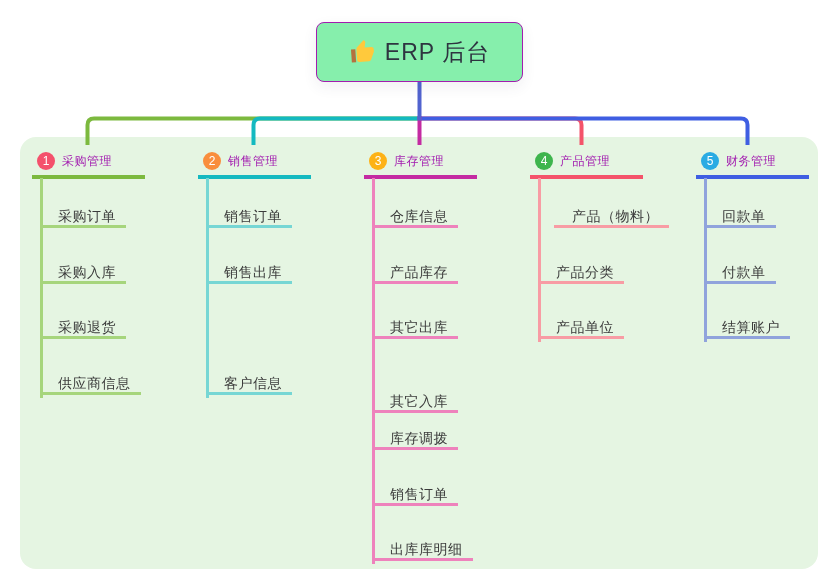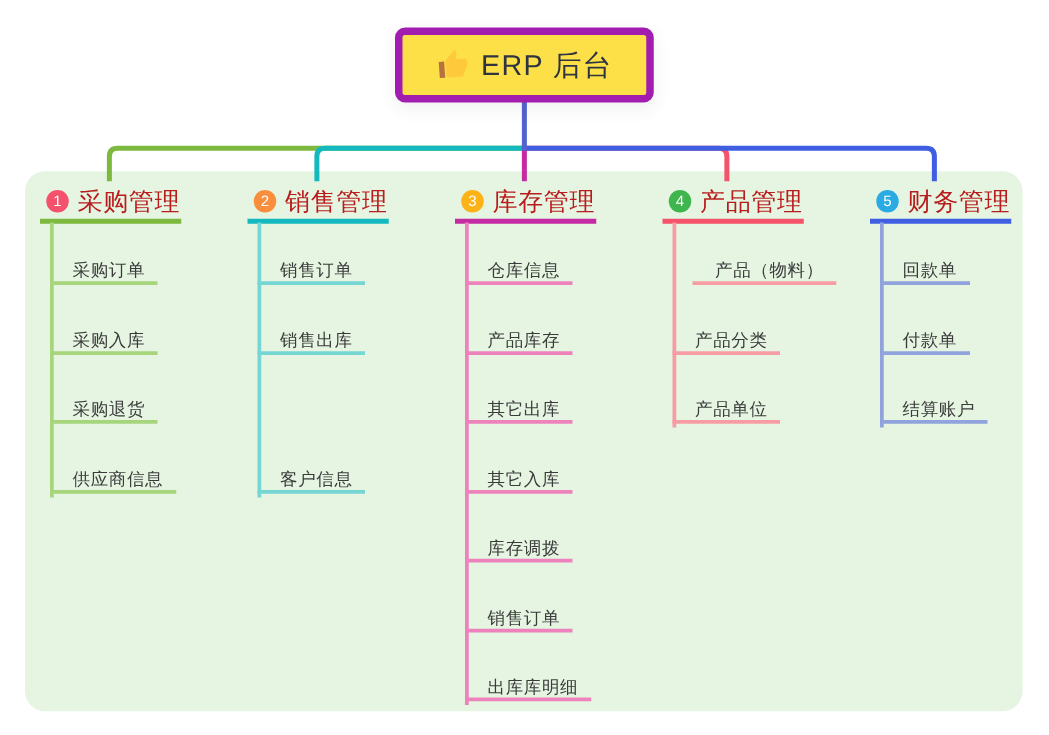--- a/index.html
+++ b/index.html
@@ -26,22 +26,22 @@
     position: absolute;
     left: 0; top: 0;
     width: 839px; height: 588px;
     pointer-events: none;
   }
 
   .root-card {
     position: absolute;
     left: 316px; top: 22px;
     width: 207px; height: 60px;
-    background: #fde047;
-    border: 6px solid #a21caf;
+    background: #86efac;
+    border: 1px solid #a21caf;
     border-radius: 8px;
     box-shadow: 0 5px 14px rgba(60,70,90,.08);
     display: flex;
     align-items: center;
     justify-content: center;
     gap: 10px;
     cursor: pointer;
   }
   .root-card .root-label {
     font-size: 23px;
@@ -68,23 +68,23 @@
     width: 18px; height: 18px;
     border-radius: 50%;
     color: #ffffff;
     font-size: 12px;
     line-height: 18px;
     text-align: center;
     flex: 0 0 18px;
     font-weight: 500;
   }
   .branch-label {
-    font-size: 20px;
+    font-size: 12px;
     font-weight: 500;
-    color: #b91c1c;
+    color: #a21caf;
     letter-spacing: .5px;
   }
 
   .vline {
     position: absolute;
     top: 178px;
     width: 3px;
   }
 
   .child {
@@ -144,21 +144,21 @@
   <div class="child" style="left: 206px; top: 370px; border-bottom-color: rgb(118, 214, 212);">客户信息</div>
 
   <div class="branch-header" style="left: 364px; border-bottom-color: rgb(196, 43, 162);">
     <span class="badge" style="background: rgb(253, 178, 22);">3</span>
     <span class="branch-label">库存管理</span>
   </div>
   <div class="vline" style="left: 372px; height: 386px; background: rgb(238, 130, 188);"></div>
   <div class="child" style="left: 372px; top: 259px; border-bottom-color: rgb(238, 130, 188);">产品库存</div>
   <div class="child" style="left: 372px; top: 203px; border-bottom-color: rgb(238, 130, 188);">仓库信息</div>
   <div class="child" style="left: 372px; top: 314px; border-bottom-color: rgb(238, 130, 188);">其它出库</div>
-  <div class="child" style="left: 372px; top: 370px; border-bottom-color: rgb(238, 130, 188); text-align: right;">其它入库</div>
+  <div class="child" style="left: 372px; top: 388px; border-bottom-color: rgb(238, 130, 188); text-align: right;">其它入库</div>
   <div class="child" style="left: 372px; top: 425px; border-bottom-color: rgb(238, 130, 188);">库存调拨</div>
   <div class="child" style="left: 372px; top: 481px; border-bottom-color: rgb(238, 130, 188);">销售订单</div>
   <div class="child" style="left: 372px; top: 536px; border-bottom-color: rgb(238, 130, 188);">出库库明细</div>
 
   <div class="branch-header" style="left: 530px; border-bottom-color: rgb(244, 83, 106);">
     <span class="badge" style="background: rgb(62, 181, 77);">4</span>
     <span class="branch-label">产品管理</span>
   </div>
   <div class="vline" style="left: 538px; height: 164px; background: rgb(248, 156, 164);"></div>
   <div class="child" style="left: 538px; top: 203px; border-bottom-color: rgb(248, 156, 164); margin-left: 16px;">产品（物料）</div>

